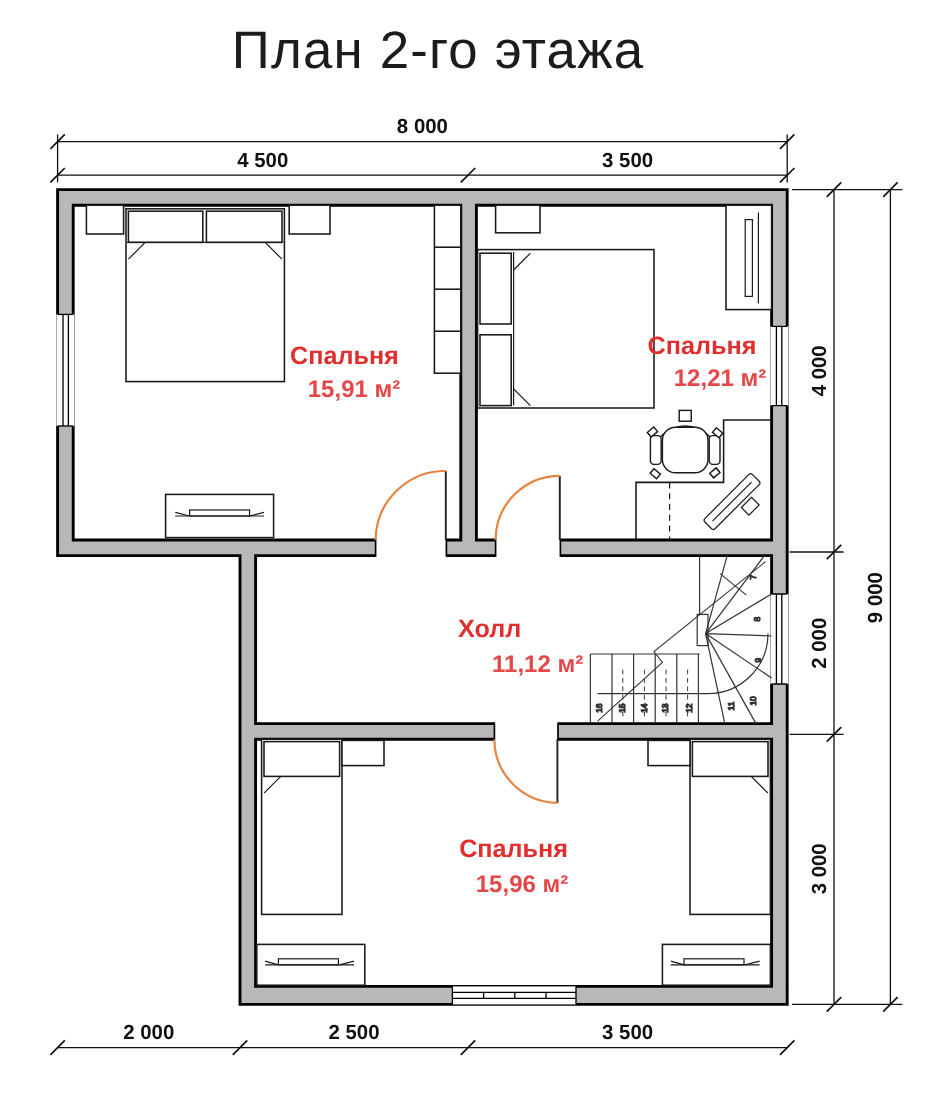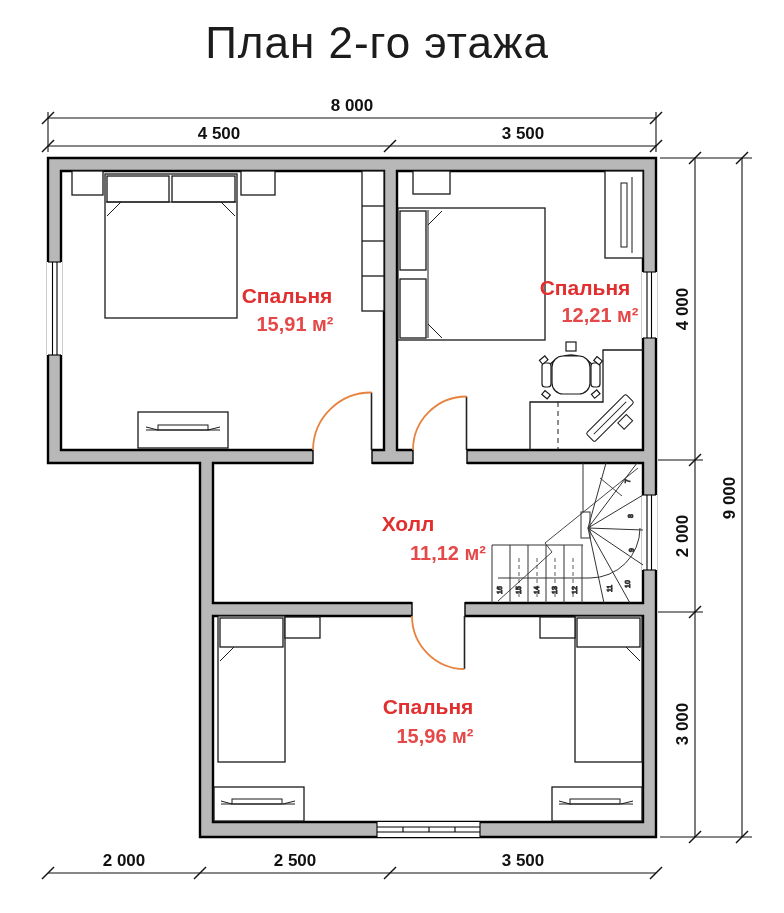--- a/index.html
+++ b/index.html
@@ -2,21 +2,21 @@
 <html><head>
 <meta charset="utf-8">
 <style>
   html,body{margin:0;padding:0;background:#ffffff;}
   .canvas{
     width:784px;height:913px;background:#ffffff;position:relative;
     font-family:"Liberation Sans", sans-serif;overflow:hidden;
   }
   .title{
     position:absolute;top:18px;left:0;width:730px;text-align:center;
-    font-size:44px;color:#1c1c1c;letter-spacing:1px;margin-left:12px;
+    font-size:44px;color:#1c1c1c;letter-spacing:1px;
   }
   svg text{font-family:"Liberation Sans", sans-serif;}
   .dimtxt{font-size:17px;font-weight:bold;fill:#111;}
   .roomname{font-size:21px;font-weight:bold;fill:#e12f2f;}
   .roomarea{font-size:20px;font-weight:bold;fill:#e54848;}
   .stairnum{font-size:7px;fill:#333;}
 </style>
 </head>
 <body>
 

